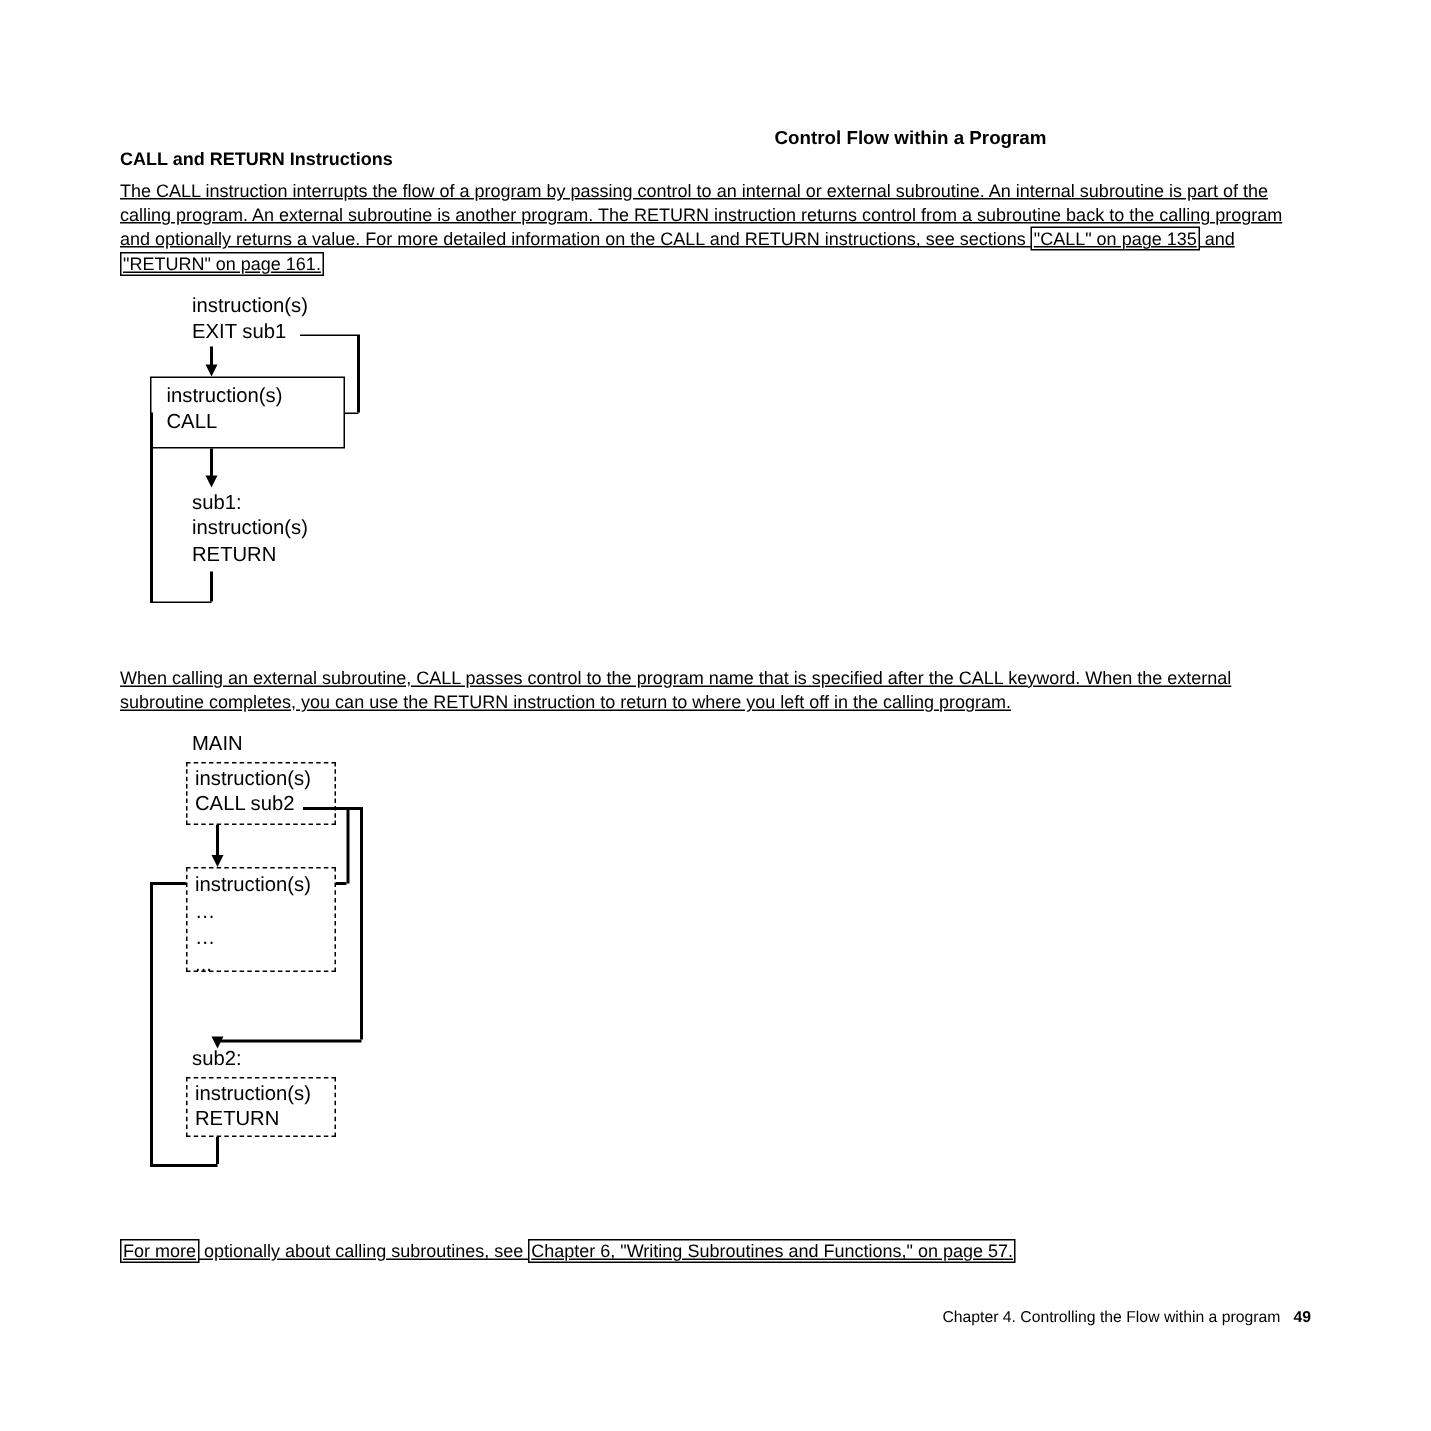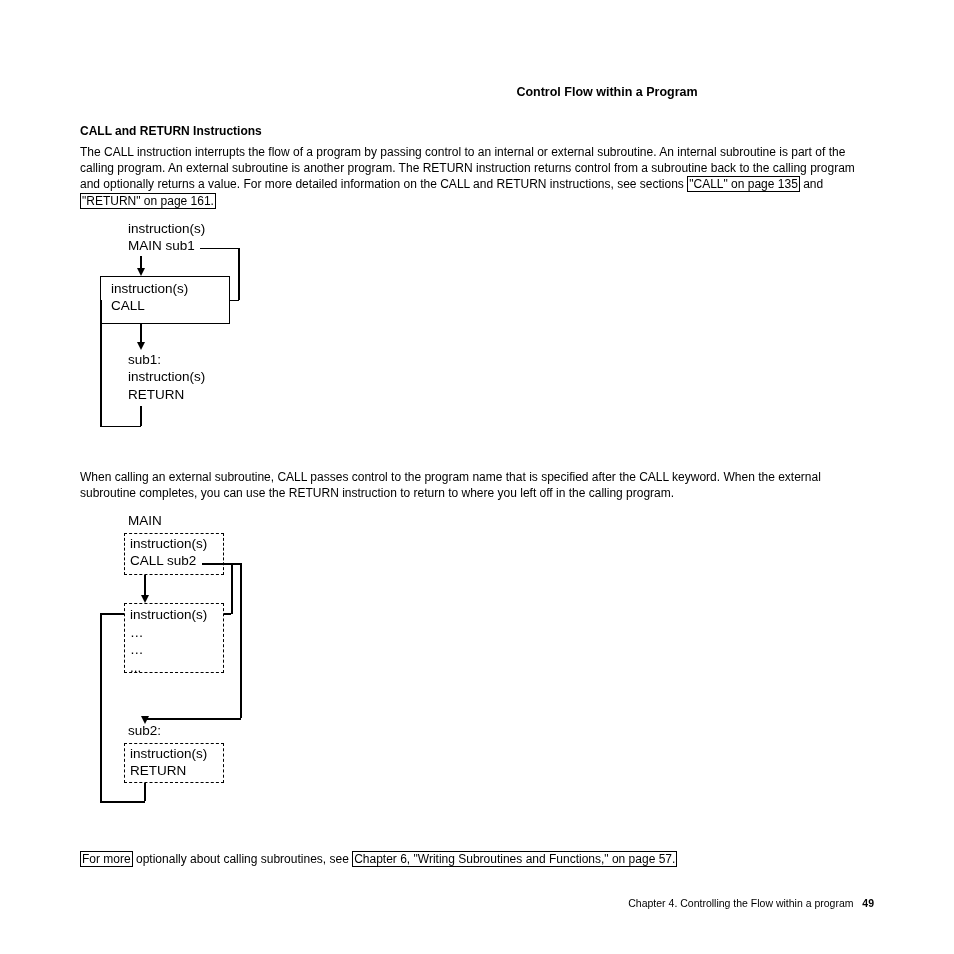--- a/index.html
+++ b/index.html
@@ -12,32 +12,32 @@
   }
   .page {
     width: 954px;
     padding: 85px 80px 40px 80px;
     box-sizing: border-box;
   }
   .running-head {
     text-align: center;
     font-size: 12.5px;
     font-weight: bold;
-    margin-bottom: 25px;
     margin-left: 260px;
   }
   .section-title {
     font-size: 12px;
     font-weight: bold;
     margin: 0 0 6px 0;
   }
   .body-text {
     font-size: 12px;
     line-height: 1.35;
     margin: 0 0 12px 0;
+    text-decoration: underline;
   }
   .xref {
     border: 1px solid #000;
     padding: 0 1px;
   }
   
   .diagram {
     position: relative;
     font-family: Arial, Helvetica, sans-serif;
     font-size: 13.5px;
@@ -139,21 +139,21 @@
   <h2 class="section-title">CALL and RETURN Instructions</h2>
 
   <p class="body-text">
     <span>The CALL instruction interrupts the flow of a program by passing control to an internal or external subroutine. An internal subroutine is part of the calling program. An external subroutine is another program. The RETURN instruction returns control from a subroutine back to the calling program and optionally returns a value. For more detailed information on the CALL and RETURN instructions, see sections </span><span class="xref">"CALL" on page 135</span><span> and </span><span class="xref">"RETURN" on page 161.</span>
   </p>
 
 
   <div class="diagram d1">
     <div class="label-top">
       <span>instruction(s)</span><br>
-      <span>MAIN sub1</span>
+      <span>EXIT sub1</span>
     </div>
 
     <div class="arrow-line" style="left:100px; top:27px; width:38px; height:1.5px;"></div>
     <div class="arrow-line" style="left:138px; top:27px; width:1.5px; height:52px;"></div>
 
     <div class="arrow-line" style="left:40px; top:35px; width:1.5px; height:14px;"></div>
     <div class="arrow-head-down" style="left:36.5px; top:47px;"></div>
 
     <div class="box1">
       <span>instruction(s)</span><br>

